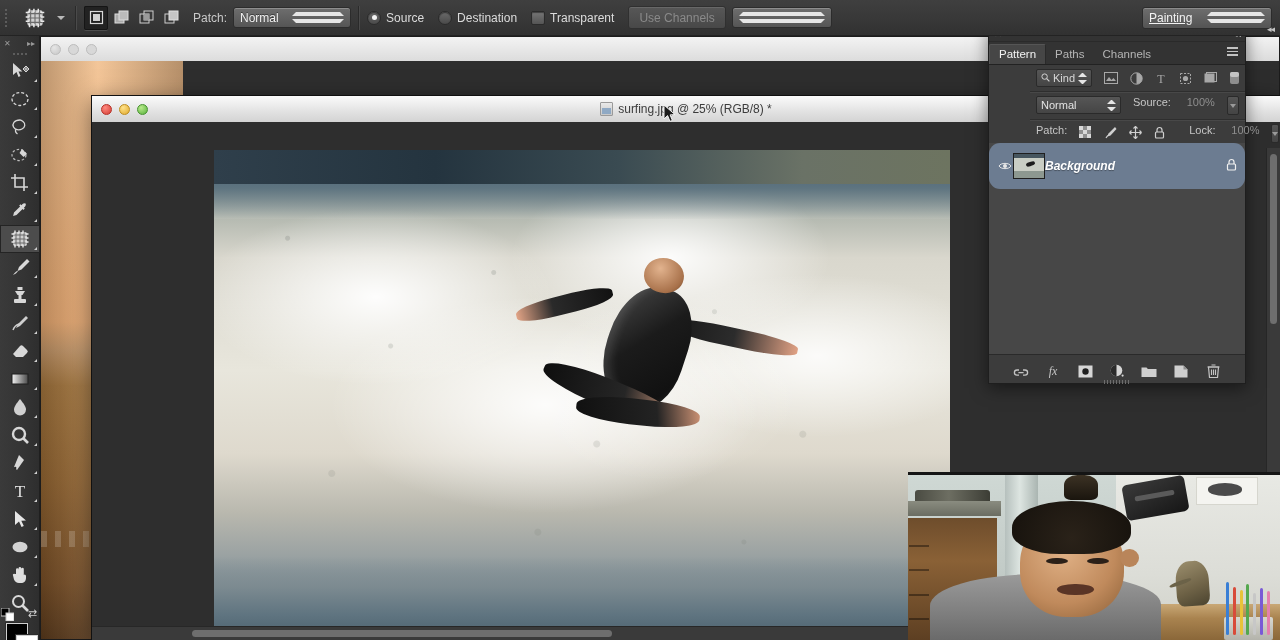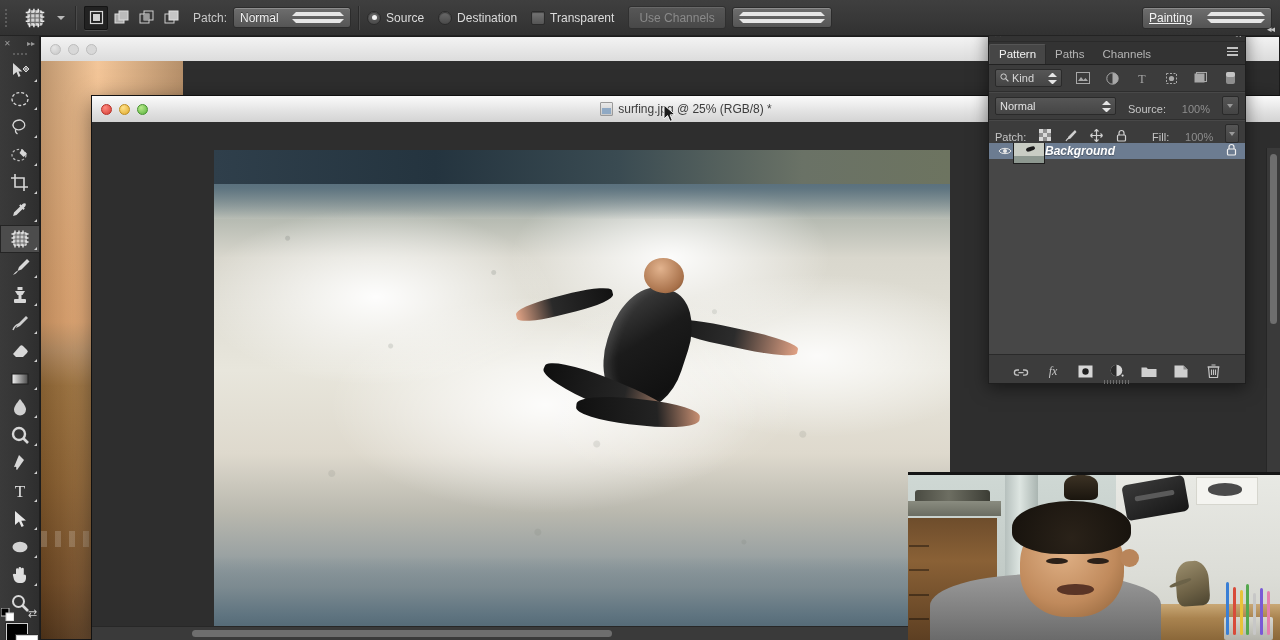--- a/index.html
+++ b/index.html
@@ -229,22 +229,22 @@
   .lp-tabs{height:22px;background:#333;display:flex;align-items:flex-end;
     border-bottom:1px solid #222;position:relative;}
   .lp-tab{padding:3px 9px 4px;font-size:11.5px;color:#b5b5b5;}
   .lp-tab.active{background:#464646;color:#f2f2f2;border-top:1px solid #555;
     border-left:1px solid #555;border-right:1px solid #2a2a2a;border-radius:2px 2px 0 0;}
   .lp-menu{position:absolute;right:7px;top:5px;display:flex;flex-direction:column;gap:2px;align-items:flex-end;}
   .lp-menu i{display:block;height:1.5px;background:#c2c2c2;}
   .lp-menu i:nth-child(1){width:11px;}
   .lp-menu i:nth-child(2){width:11px;}
   .lp-menu i:nth-child(3){width:11px;}
-  .lp-row{display:flex;align-items:flex-end;padding:4px 6px;gap:12px;
-    border-bottom:1px solid #2e2e2e;box-shadow:0 1px 0 #484848;}
+  .lp-row{display:flex;align-items:flex-start;padding:4px 6px;gap:12px;
+    border-bottom:1px solid #2e2e2e;box-shadow:0 1px 0 #484848;margin-left:41px;}
   .kind-select{
     height:18px;width:76px;border-radius:2px;
     background:linear-gradient(#565656,#454545);border:1px solid #2a2a2a;
     display:flex;align-items:center;gap:3px;padding:0 4px;color:#d8d8d8;font-size:11px;
     box-sizing:border-box;}
   .kind-select .lbl{flex:1;}
   .filter-ico{width:20px;height:18px;display:flex;align-items:center;justify-content:center;}
   .blend-select{
     height:18px;width:128px;border-radius:2px;
     background:linear-gradient(#565656,#454545);border:1px solid #2a2a2a;
@@ -252,22 +252,22 @@
   .blend-select .lbl{flex:1;}
   .lp-lbl{color:#c6c6c6;font-size:11px;}
   .lp-val{color:#8e8e8e;font-size:11px;min-width:32px;text-align:right;}
   .lp-stepper{width:16px;height:17px;border-radius:2px;
     background:linear-gradient(#555,#444);border:1px solid #2a2a2a;
     display:flex;align-items:center;justify-content:center;}
   .lp-stepper:after{content:"";border-left:3px solid transparent;border-right:3px solid transparent;
     border-top:4px solid #9a9a9a;}
   .lock-ico{width:18px;height:16px;display:flex;align-items:center;justify-content:center;}
   .layer-list{position:absolute;left:0;right:0;top:116px;bottom:28px;background:#474747;overflow:hidden;}
-  .layer-item{height:16px;display:flex;align-items:center;gap:0;padding:0 8px;
-    background:#6c7c91;box-sizing:border-box;}
+  .layer-item{height:46px;display:flex;align-items:center;gap:0;padding:0 8px;
+    background:#6c7c91;box-sizing:border-box;border-radius:11px;}
   .eye{width:16px;display:flex;justify-content:center;}
   .thumb-lyr{width:32px;height:26px;border:1px solid #1f1f1f;box-sizing:border-box;
     background:linear-gradient(180deg,#47565f 0 18%,#c9cdc4 18% 72%,#8d9890 72% 100%);
     position:relative;overflow:hidden;}
   .thumb-lyr:after{content:"";position:absolute;left:40%;top:34%;width:30%;height:16%;
     background:#1c1c1c;border-radius:40%;transform:rotate(-18deg);}
   .layer-name{flex:1;color:#fff;font-size:12px;font-style:italic;font-weight:bold;
     text-shadow:0 1px 1px rgba(0,0,0,.35);}
   .lp-footer{position:absolute;left:0;right:0;bottom:0;height:28px;background:#3c3c3c;
     border-top:1px solid #2a2a2a;display:flex;align-items:center;justify-content:center;gap:15px;}
@@ -660,21 +660,21 @@
           <path d="M6.5 .5 l-2 2 M6.5 .5 l2 2 M6.5 12.5 l-2-2 M6.5 12.5 l2-2 M.5 6.5 l2-2 M.5 6.5 l2 2 M12.5 6.5 l-2-2 M12.5 6.5 l-2 2" stroke="#d0d0d0" stroke-width="1.1" fill="none"></path>
         </svg>
     </span>
     <span class="lock-ico">
       <svg width="11" height="13" viewBox="0 0 11 13">
           <path d="M3 6 V4 a2.5 2.5 0 0 1 5 0 v2" fill="none" stroke="#d0d0d0" stroke-width="1.2"></path>
           <rect x="1.5" y="6" width="8" height="6" rx="1" fill="none" stroke="#d0d0d0" stroke-width="1.2"></rect>
         </svg>
     </span>
     <span style="flex:1"></span>
-    <span class="lp-lbl">Fill:</span>
+    <span class="lp-lbl">Lock:</span>
     <span class="lp-val">100%</span>
     <span class="lp-stepper"></span>
   </div>
 
   <div class="layer-list">
     <div class="layer-item">
       <span class="eye">
         <svg width="14" height="10" viewBox="0 0 14 10">
             <path d="M1 5 C3 1.5 11 1.5 13 5 C11 8.5 3 8.5 1 5 z" fill="none" stroke="#e8e8e8" stroke-width="1"></path>
             <circle cx="7" cy="5" r="2" fill="#e8e8e8"></circle>

